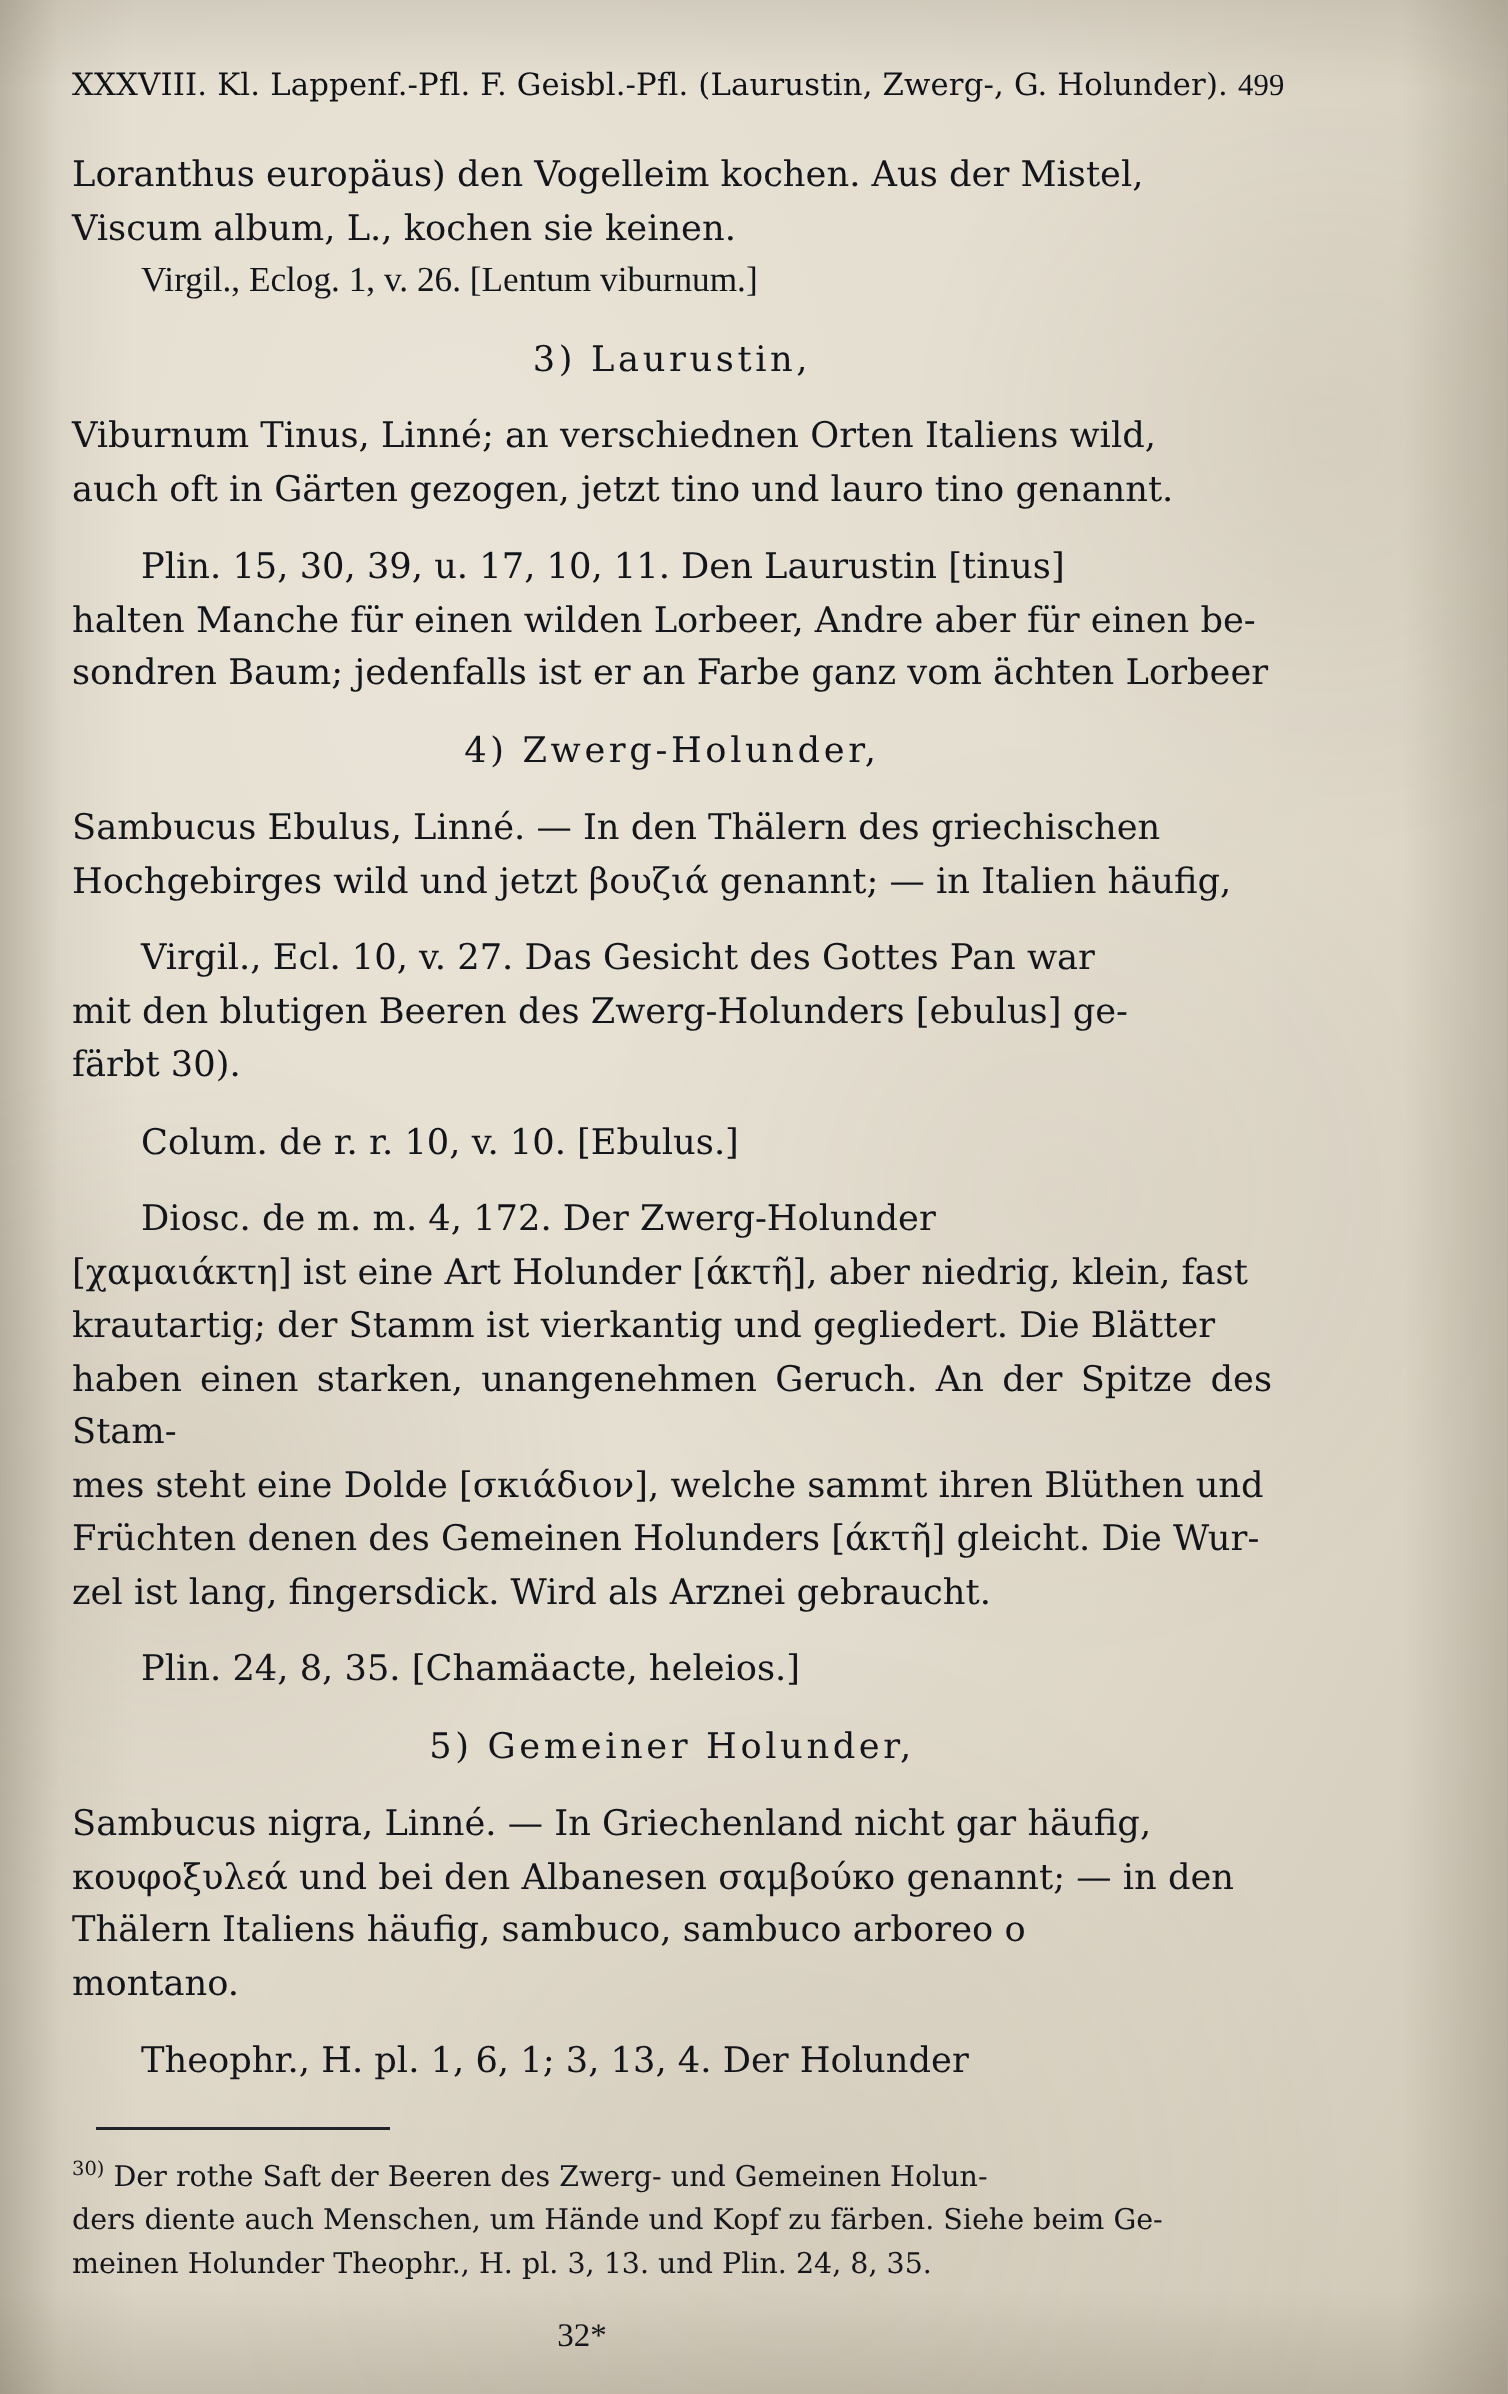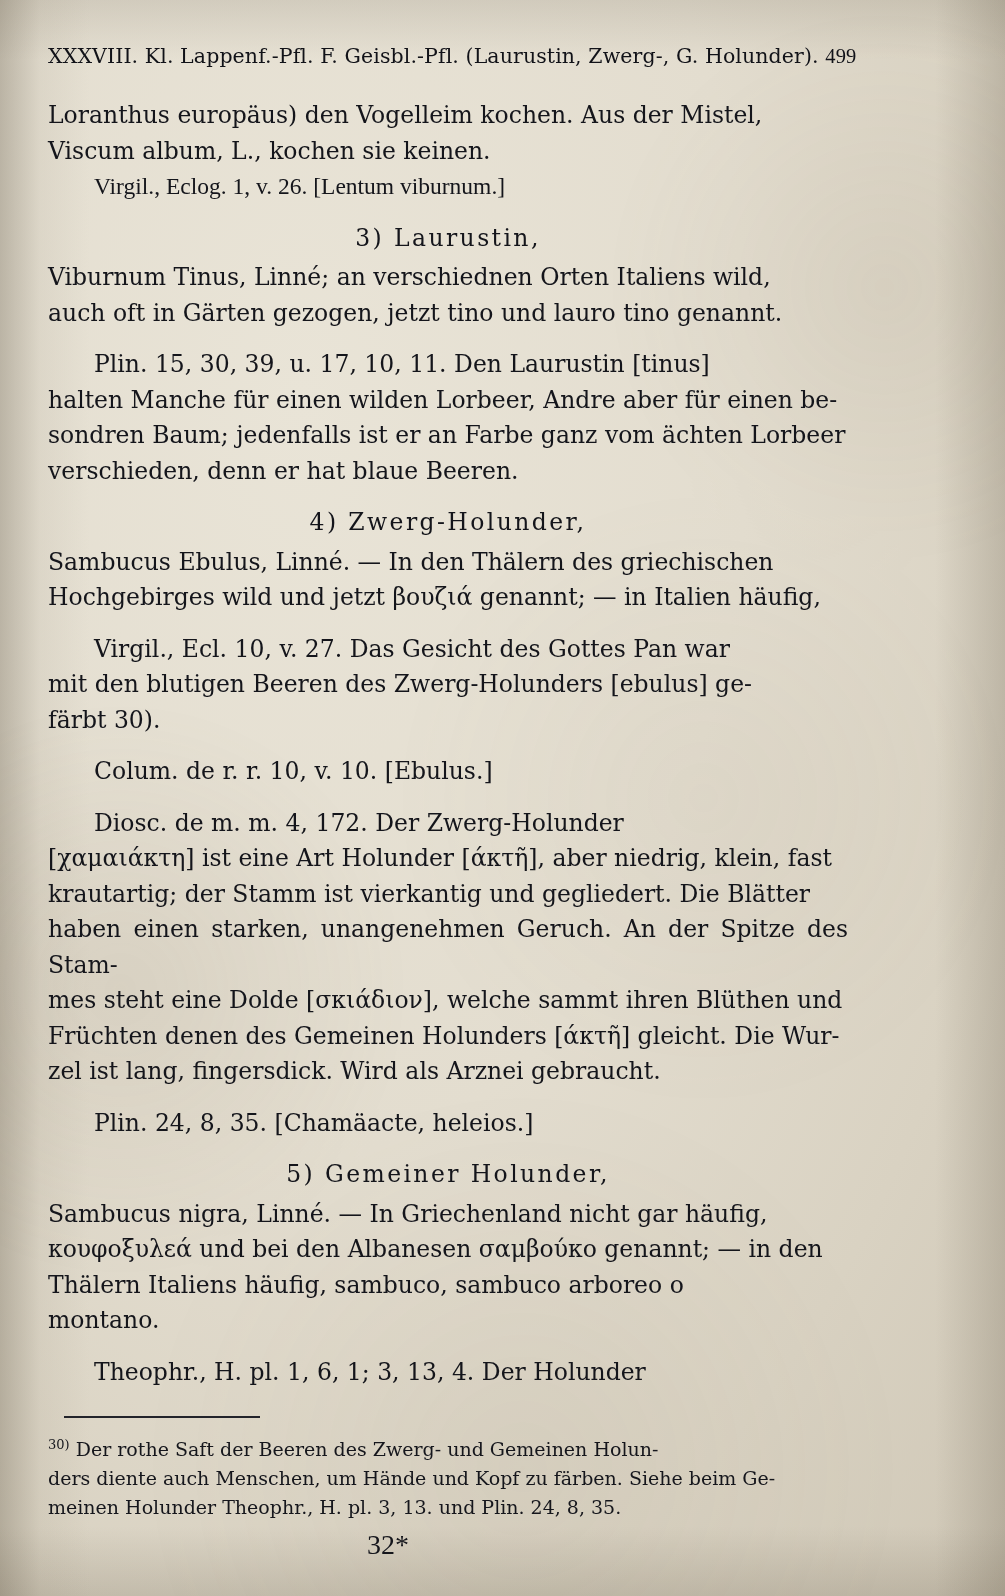--- a/index.html
+++ b/index.html
@@ -108,25 +108,25 @@
     width: 790px;
     margin-left: 0;
     color: #15161c;
   }
   .footnote sup {
     font-size: 13px;
   }
   .signature {
     text-align: center;
     font-family: "Liberation Serif", serif;
-    font-size: 28px;
-    margin-top: 7px;
+    font-size: 22px;
+    margin-top: 20px;
     padding-right: 120px;
   }
-  .para { margin-top: 4px; }
+  .para { margin-top: 16px; }
   .para + .para { margin-top: 16px; }
   .ind { padding-left: 46px; }
 </style>
 </head>
 <body>
 
 <div class="page">
   <div class="content">
 
     <div class="running-head">
@@ -146,21 +146,20 @@
 
       <div class="p para">
         <span class="blk">Viburnum Tinus, Linné; an verschiednen Orten Italiens wild,</span>
         <span class="blk">auch oft in Gärten gezogen, jetzt tino und lauro tino genannt.</span>
       </div>
 
       <div class="p para">
         <span class="blk ind">Plin. 15, 30, 39, u. 17, 10, 11. Den Laurustin [tinus]</span>
         <span class="blk">halten Manche für einen wilden Lorbeer, Andre aber für einen be-</span>
         <span class="blk">sondren Baum; jedenfalls ist er an Farbe ganz vom ächten Lorbeer</span>
-        <span class="blk">verschieden, denn er hat blaue Beeren.</span>
       </div>
 
       <div class="heading spaced">4) Zwerg-Holunder,</div>
 
       <div class="p para">
         <span class="blk">Sambucus Ebulus, Linné. — In den Thälern des griechischen</span>
         <span class="blk">Hochgebirges wild und jetzt βουζιά genannt; — in Italien häufig,</span>
       </div>
 
       <div class="p para">

